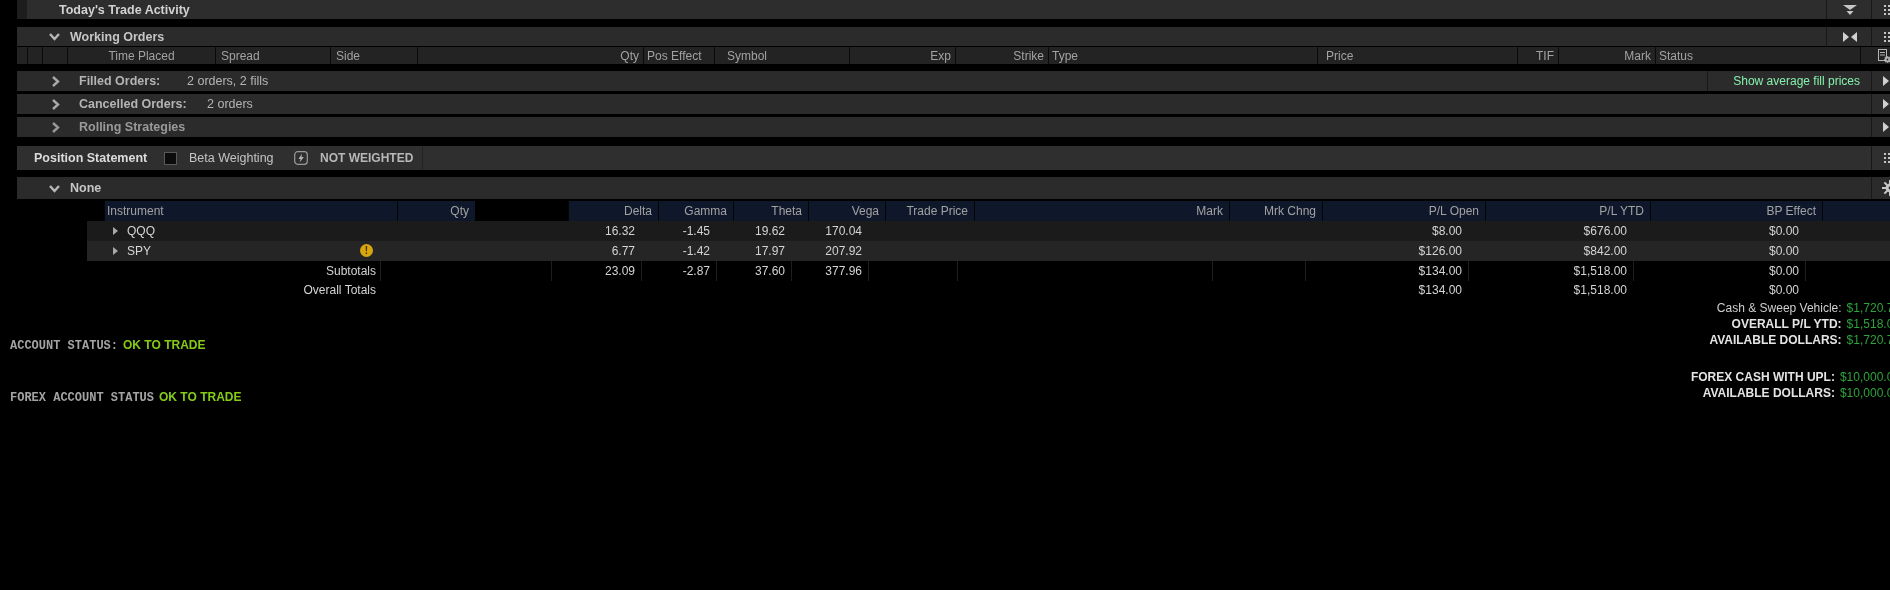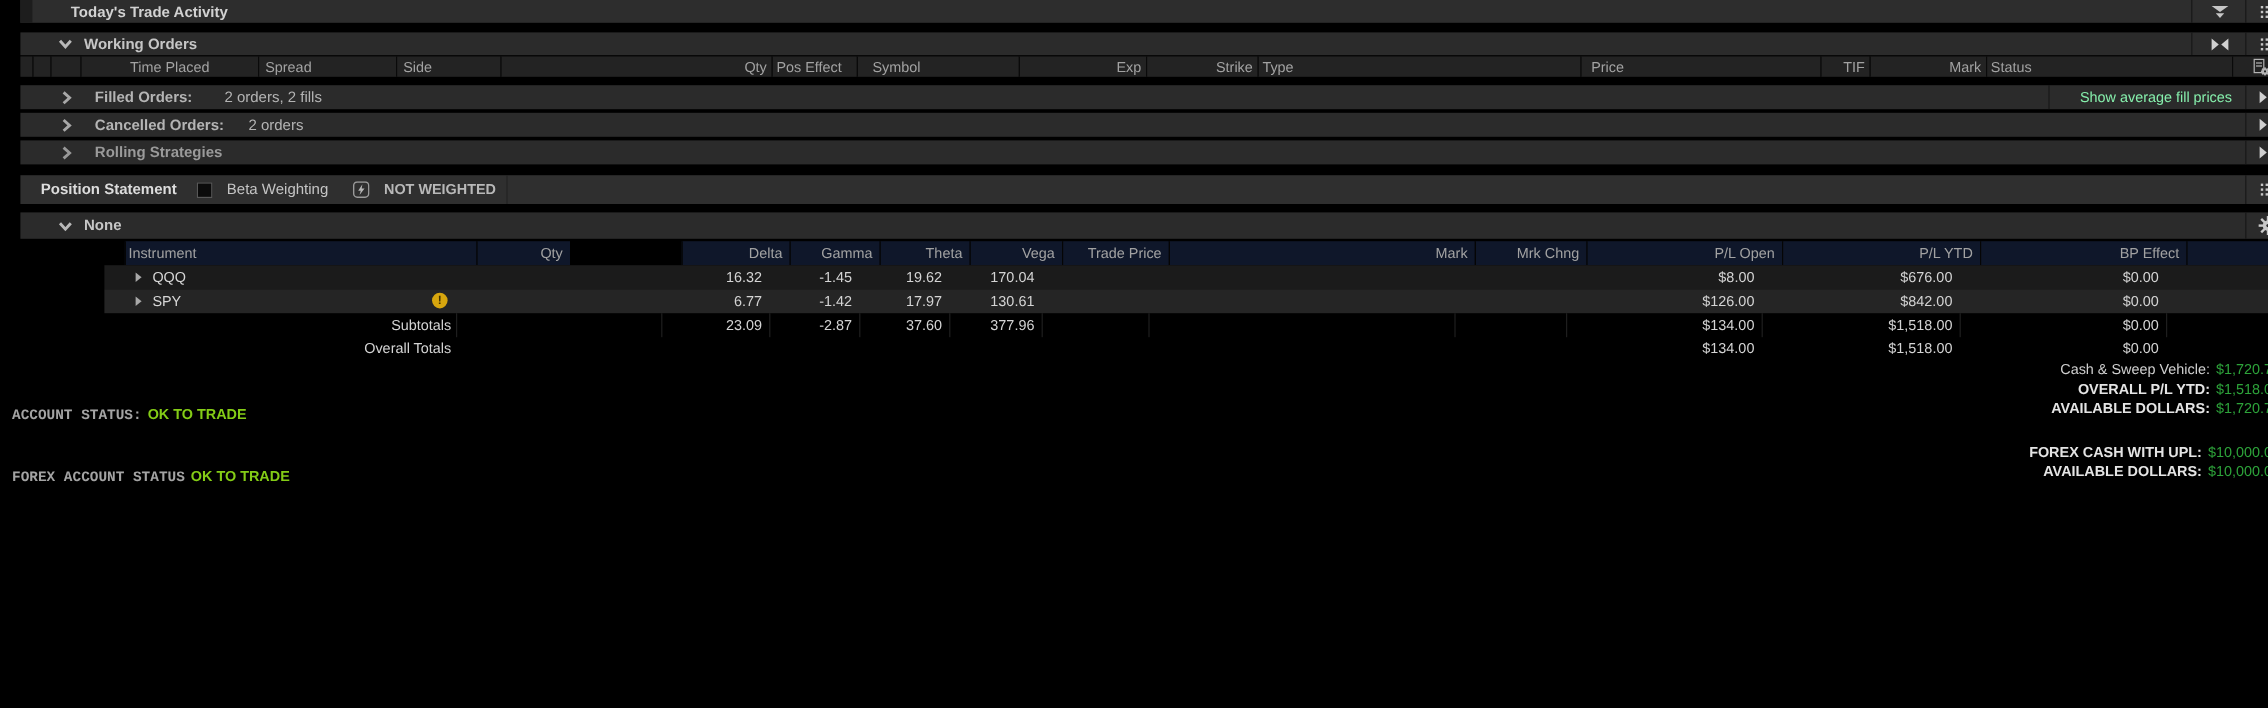--- a/index.html
+++ b/index.html
@@ -330,21 +330,21 @@
         <svg width="7" height="10" viewBox="0 0 7 10">
             <polygon points="1,1 6,5 1,9" fill="#a8a8a8"></polygon>
           </svg>
       </span>
       <span class="sym">SPY</span>
       <span class="warn">!</span>
     </div>
     <div class="cell r pc-delta">6.77</div>
     <div class="cell r pc-gamma">-1.42</div>
     <div class="cell r pc-theta">17.97</div>
-    <div class="cell r pc-vega">130.61</div>
+    <div class="cell r pc-vega">207.92</div>
     <div class="cell r pc-plopen">$126.00</div>
     <div class="cell r pc-plytd">$842.00</div>
     <div class="cell r pc-bpeff">$0.00</div>
   </div>
 
   <div id="row-sub" class="prow">
     <div class="cell r pc-instr" style="padding-right:4px;">Subtotals</div>
     <div class="cell subcell pc-qty"></div>
     <div class="cell subcell pc-days"></div>
     <div class="cell subcell r pc-delta">23.09</div>

